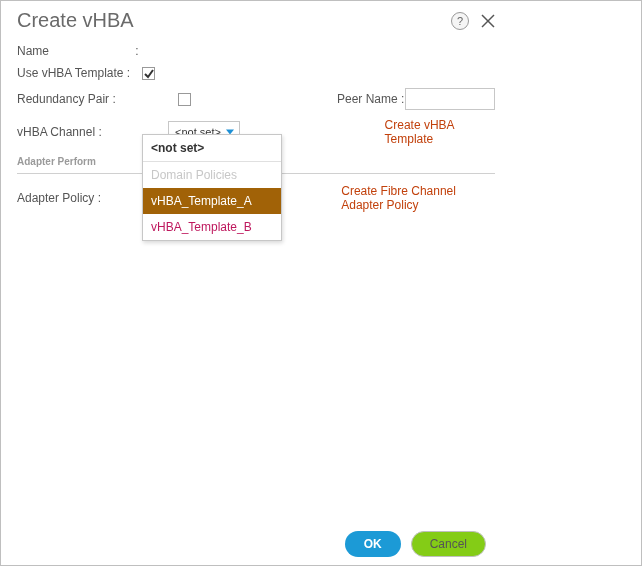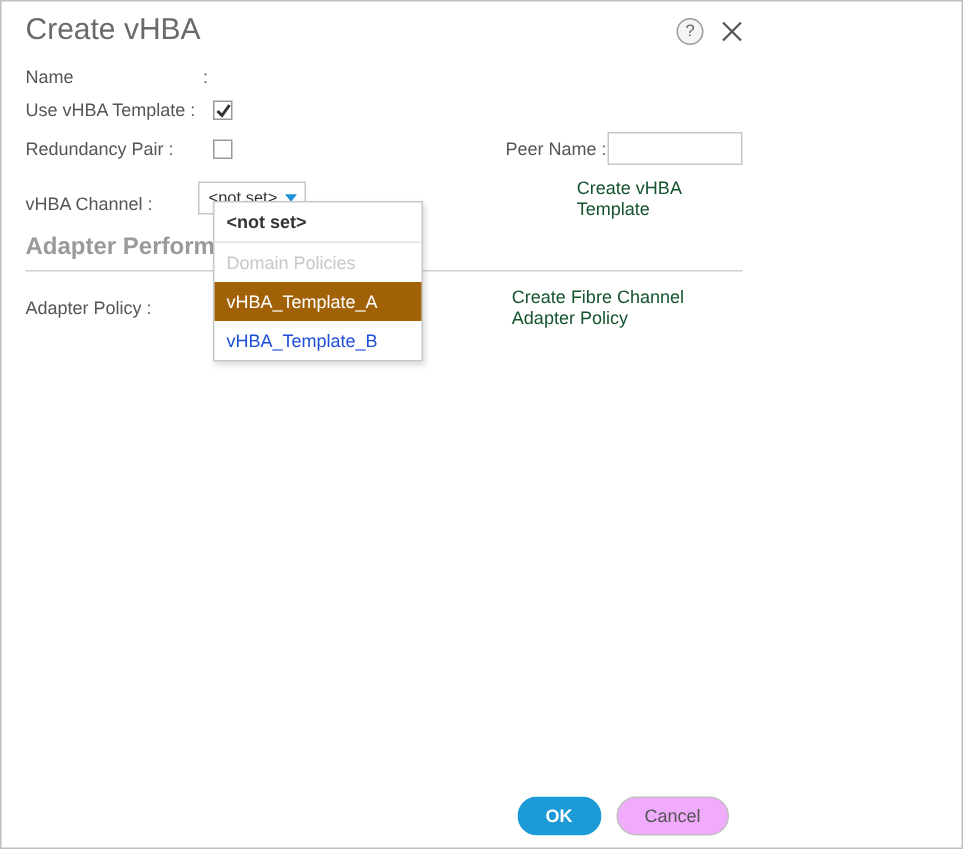--- a/index.html
+++ b/index.html
@@ -75,25 +75,25 @@
     border:1px solid #999;
     background:#fff;
     display:inline-flex;align-items:center;justify-content:center;
     cursor:pointer;
   }
   .chk svg { width:10px;height:10px; stroke:#333; stroke-width:2; fill:none;}
   .two-col {
     display:flex;
     align-items:center;
   }
-  .col-left { width: 355px; display:flex; align-items:flex-end; }
+  .col-left { width: 355px; display:flex; align-items:center;gap:36px; }
   .col-right { display:flex; align-items:center;margin-left:44px;}
   .peer-label { width:68px; }
   .link {
-    color: #14532d;
+    color: #c2410c;
     font-size: 12px;
     cursor:pointer;
   }
   .dropdown-btn {
     position: relative;
     border: 1px solid #c7c7c7;
     height: 22px;
     min-width: 65px;
     display:flex; align-items:center;
     padding: 0 18px 0 6px;
@@ -102,42 +102,42 @@
     cursor:pointer;
     background:#fff;
   }
   .dropdown-btn .caret {
     position:absolute; right:5px; top:50%; transform:translateY(-50%);
     width:0;height:0;border-left:4px solid transparent;border-right:4px solid transparent;border-top:5px solid #1e90d6;
   }
   .section-head {
     color:#9a9a9a;
     font-weight:bold;
-    font-size:16px;
+    font-size:10px;
     margin-top:10px;
     padding-bottom:4px;
   }
   .divider {
     border-top:1px solid #d0d0d0;
     margin: 2px 0 10px 0;
   }
   .dropdown-panel {
     position:absolute;
     left:141px;
     top:133px;
     width:140px;
     border:1px solid #c7c7c7;
     background:#fff;
     box-shadow: 1px 2px 4px rgba(0,0,0,0.15);
     z-index: 50;
     font-size:12px;
   }
   .dd-item {
     padding: 6px 8px;
-    color:#1d4ed8;
+    color:#be185d;
     cursor:pointer;
   }
   .dd-item.notset {
     font-weight:bold; color:#333;
     border-bottom:1px solid #e0e0e0;
   }
   .dd-item.disabled {
     color:#c7c7c7;
     cursor:default;
   }
@@ -156,21 +156,21 @@
     font-size:12px;
     padding: 0 18px;
     display:inline-flex;align-items:center;justify-content:center;
     cursor:pointer;
     border:1px solid transparent;
   }
   .btn-primary {
     background:#1c9ad6; color:#fff; font-weight:bold;
   }
   .btn-secondary {
-    background:#f0abfc; color:#555; border:1px solid #bfbfbf;
+    background:#84cc16; color:#555; border:1px solid #bfbfbf;
   }
 </style>
 </head>
 <body>
 
 <div class="dialog">
 
   <div class="titlebar">
     <h1>Create vHBA</h1>
     <span class="help-icon">?</span>

